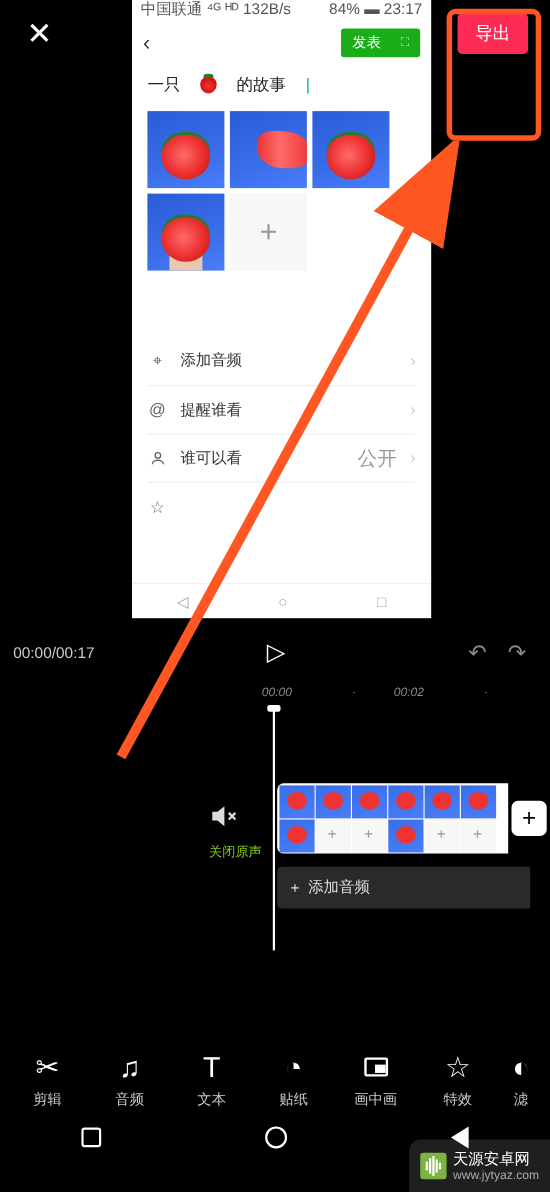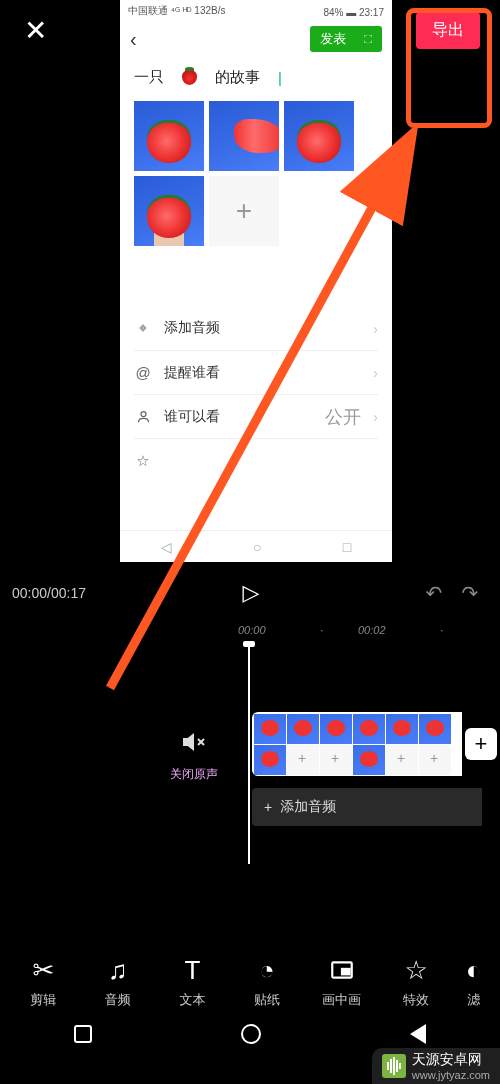--- a/index.html
+++ b/index.html
@@ -63,23 +63,23 @@
   width: 272px;
   height: 562px;
   background: #fff;
   color: #333;
   overflow: hidden;
 }
 .inner-status {
   height: 18px;
   display: flex;
   justify-content: space-between;
-  align-items: flex-end;
+  align-items: flex-start;
   padding: 0 8px;
-  font-size: 10px;
+  font-size: 14px;
   color: #555;
 }
 .inner-header {
   height: 42px;
   display: flex;
   align-items: center;
   justify-content: space-between;
   padding: 0 10px;
 }
 .inner-back { font-size: 20px; color: #333; }
@@ -252,21 +252,21 @@
 .mute-col {
   position: absolute;
   left: 170px;
   top: 40px;
   display: flex;
   flex-direction: column;
   align-items: center;
   gap: 6px;
 }
 .mute-icon { font-size: 22px; }
-.mute-label { font-size: 12px; color: #f0abfc; }
+.mute-label { font-size: 12px; color: #84cc16; margin-left: 20px; }
 
 .clip-strip {
   position: absolute;
   left: 252px;
   top: 22px;
   width: 210px;
   height: 64px;
   background: #fff;
   border-radius: 6px 0 0 6px;
   padding: 2px;
@@ -359,21 +359,21 @@
 }
 .nav-sq { width: 18px; height: 18px; border: 2px solid #fff; border-radius: 3px; }
 .nav-circ { width: 20px; height: 20px; border: 2px solid #fff; border-radius: 50%; }
 .nav-tri { width: 0; height: 0; border-top: 10px solid transparent; border-bottom: 10px solid transparent; border-right: 16px solid #fff; }
 
 
 .watermark {
   position: absolute;
   bottom: 0;
   right: 0;
-  height: 36px;
+  height: 48px;
   display: flex;
   align-items: center;
   gap: 6px;
   padding: 0 10px;
   background: rgba(255,255,255,0.12);
   border-radius: 10px 0 0 0;
   font-size: 14px;
 }
 .wm-icon {
   width: 24px; height: 24px;

